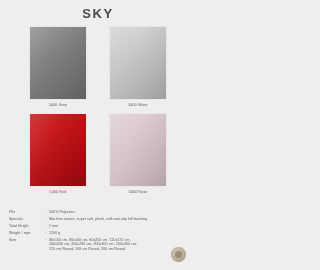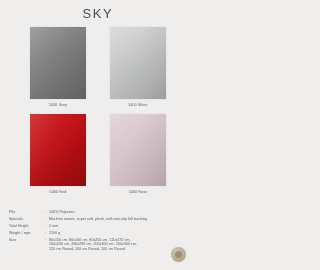--- a/index.html
+++ b/index.html
@@ -24,21 +24,21 @@
   }
 
   
   .title {
     position: absolute;
     top: 6px;
     left: 0;
     width: 196px;
     text-align: center;
     font-size: 13px;
-    font-weight: normal;
+    font-weight: bold;
     letter-spacing: 1.6px;
     color: #4a4a4c;
   }
 
   
   .swatch-grid {
     position: absolute;
     top: 27px;
     left: 0;
     width: 196px;

